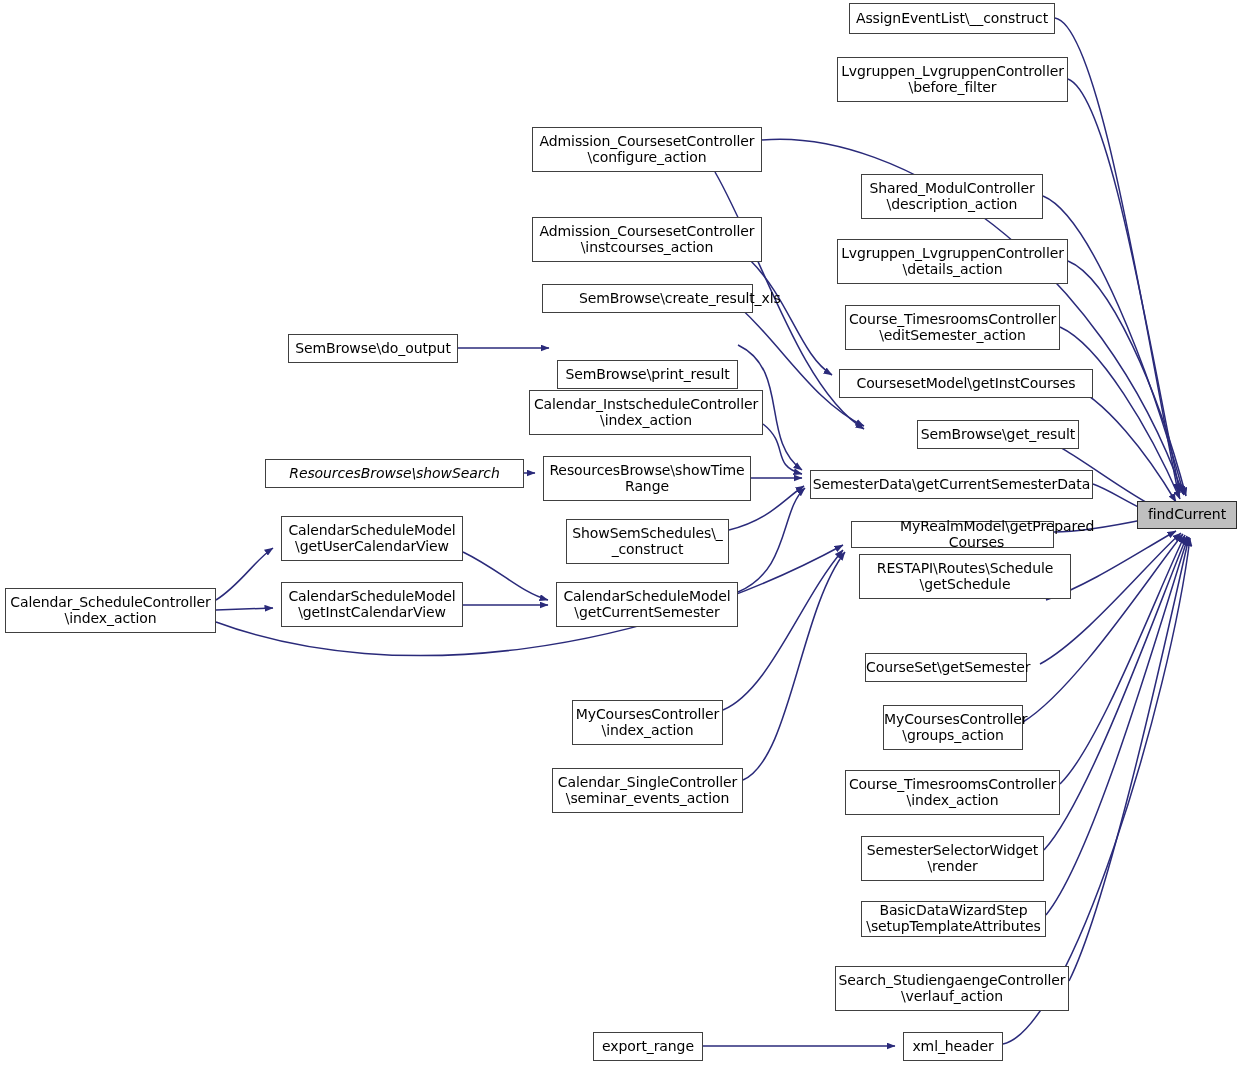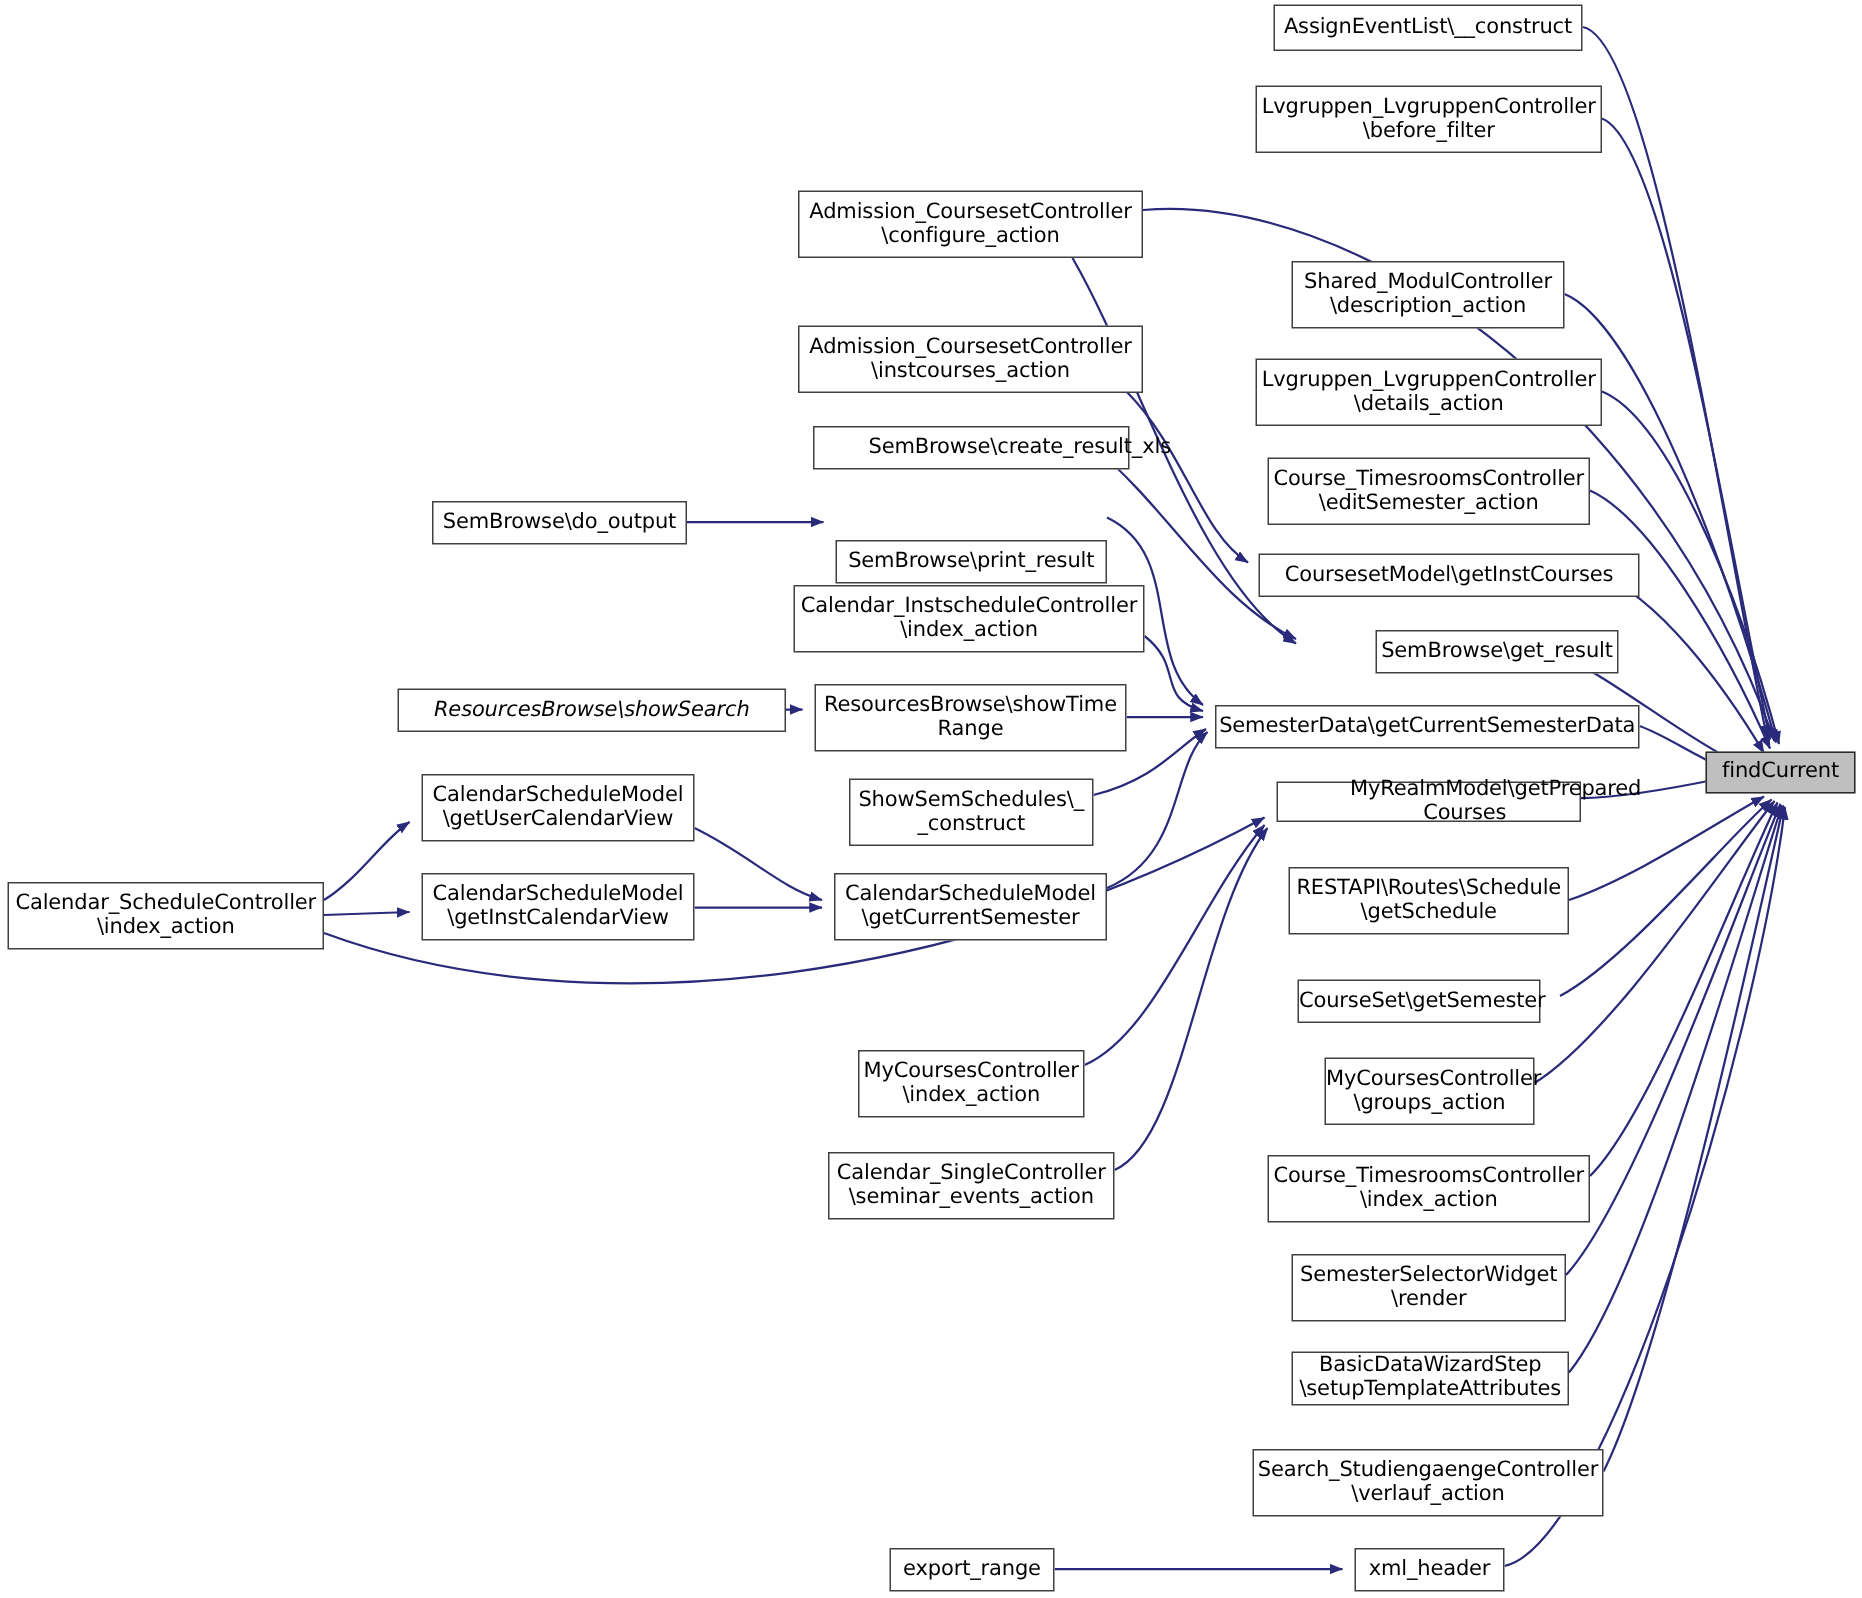--- a/index.html
+++ b/index.html
@@ -128,21 +128,21 @@
       <div class="node" style="left: 566px; top: 519px; width: 163px; height: 45px;"><span class="node-label">ShowSemSchedules\_
 _construct</span></div>
       <div class="node" style="left: 851px; top: 521px; width: 203px; height: 27px; padding-left: 48px;"><span class="node-label">MyRealmModel\getPrepared
 Courses</span></div>
       <div class="node" style="left: 5px; top: 588px; width: 211px; height: 45px;"><span class="node-label">Calendar_ScheduleController
 \index_action</span></div>
       <div class="node" style="left: 281px; top: 582px; width: 182px; height: 45px;"><span class="node-label">CalendarScheduleModel
 \getInstCalendarView</span></div>
       <div class="node" style="left: 556px; top: 582px; width: 182px; height: 45px;"><span class="node-label">CalendarScheduleModel
 \getCurrentSemester</span></div>
-      <div class="node" style="left: 859px; top: 578px; width: 187px; height: 45px;"><span class="node-label">RESTAPI\Routes\Schedule
+      <div class="node" style="left: 859px; top: 554px; width: 212px; height: 45px;"><span class="node-label">RESTAPI\Routes\Schedule
 \getSchedule</span></div>
       <div class="node" style="left: 865px; top: 653px; width: 162px; height: 29px; justify-content: flex-end;"><span class="node-label">CourseSet\getSemester</span></div>
       <div class="node" style="left: 883px; top: 705px; width: 140px; height: 45px;"><span class="node-label">MyCoursesController
 \groups_action</span></div>
       <div class="node" style="left: 572px; top: 700px; width: 151px; height: 45px;"><span class="node-label">MyCoursesController
 \index_action</span></div>
       <div class="node" style="left: 845px; top: 770px; width: 215px; height: 45px;"><span class="node-label">Course_TimesroomsController
 \index_action</span></div>
       <div class="node" style="left: 552px; top: 768px; width: 191px; height: 45px;"><span class="node-label">Calendar_SingleController
 \seminar_events_action</span></div>

